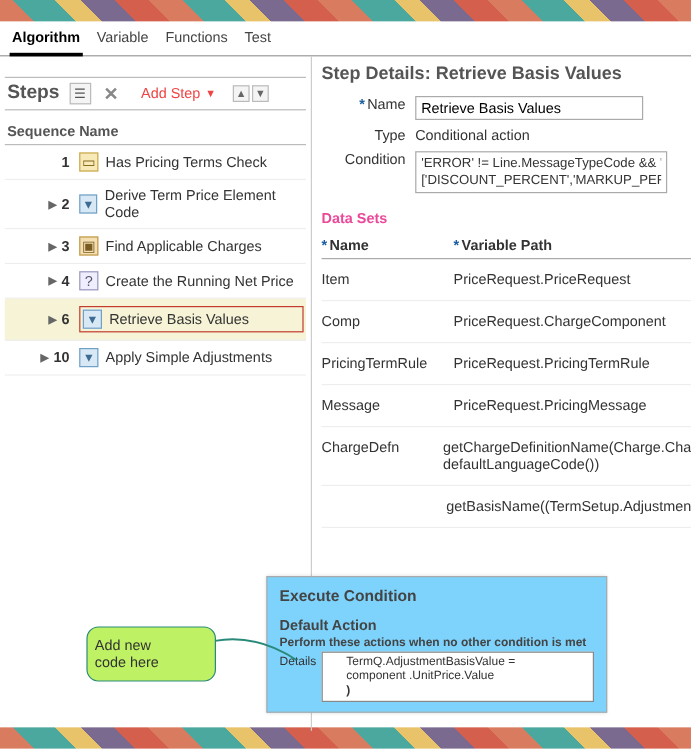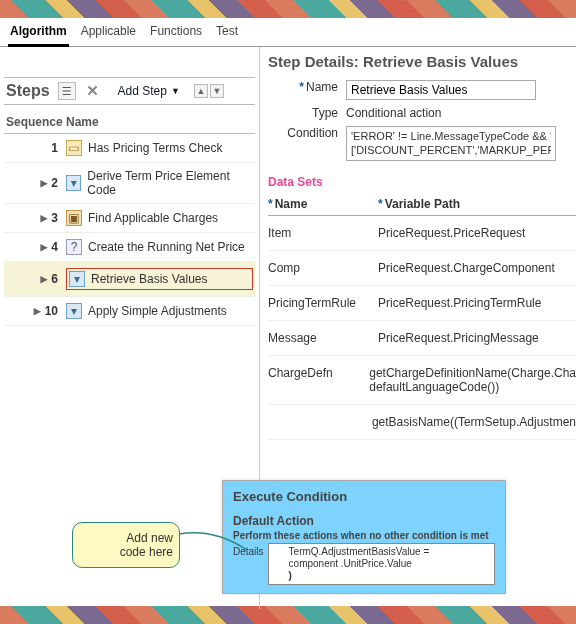--- a/index.html
+++ b/index.html
@@ -7,25 +7,25 @@
   .pattern-strip{position:absolute;left:0;width:576px;height:18px;background:repeating-linear-gradient(45deg,#d97b5e 0 20px,#4aa89e 20px 45px,#e8c36a 45px 60px,#7a6a8f 60px 80px,#d45f4c 80px 100px)}
   .strip-top{top:0}
   .strip-bot{bottom:0}
   .app{position:absolute;top:18px;left:0;width:576px;height:588px;background:#fff}
   .tabs{display:flex;gap:10px;padding:4px 8px 0 8px;border-bottom:1px solid #999;font-size:12px}
   .tab{padding:2px 2px 6px 2px;color:#444;cursor:pointer}
   .tab.active{color:#000;font-weight:bold;border-bottom:3px solid #000;margin-bottom:-1px}
   .main{display:flex;height:calc(100% - 26px)}
   .left{width:260px;border-right:1px solid #ccc;padding:6px 4px}
   .right{flex:1;padding:4px 0 0 8px;position:relative;overflow:hidden}
-  .steps-head{display:flex;align-items:center;gap:8px;border-top:1px solid #bbb;border-bottom:1px solid #bbb;padding:4px 2px;margin-top:24px}
+  .steps-head{display:flex;align-items:center;gap:8px;border-top:1px solid #bbb;border-bottom:1px solid #bbb;padding:4px 2px;margin-top:11px}
   .steps-title{font-size:16px;font-weight:bold;color:#555}
   .tb-icon{width:18px;height:18px;display:inline-flex;align-items:center;justify-content:center;border:1px solid #bbb;background:#f4f4f4;font-size:11px;color:#555}
   .tb-x{width:18px;height:18px;display:inline-flex;align-items:center;justify-content:center;color:#888;font-size:15px;font-weight:bold}
-  .addstep{display:flex;align-items:center;gap:4px;font-size:12px;color:#0f172a;margin-left:8px}
+  .addstep{display:flex;align-items:center;gap:4px;font-size:12px;color:#ef4444;margin-left:8px}
   .caret{font-size:9px}
   .updown{display:flex;gap:2px;margin-left:6px}
   .ud{width:14px;height:14px;display:inline-flex;align-items:center;justify-content:center;border:1px solid #bbb;background:#f4f4f4;font-size:9px;color:#666}
   .cols{display:flex;border-bottom:1px solid #bbb;margin-top:6px;font-weight:bold;color:#555;font-size:12px}
   .col-seq{width:60px;padding:4px 2px}
   .col-name{flex:1;padding:4px 2px}
   .step-row{display:flex;align-items:center;padding:6px 2px;border-bottom:1px solid #eee}
   .step-row .seq{width:60px;display:flex;align-items:center;gap:4px;justify-content:flex-end;padding-right:8px;font-weight:bold;color:#333}
   .tri{font-size:9px;color:#666}
   .step-row .nm{flex:1;display:flex;align-items:center;gap:6px;font-size:12px;color:#333}
@@ -52,35 +52,35 @@
   .ds-row .c1{width:110px;color:#333}
   .ds-row .c2{flex:1;color:#333}
   .exec-panel{position:absolute;left:222px;bottom:30px;width:284px;background:#7dd3fc;border:1px solid #aaa;box-shadow:0 0 3px rgba(0,0,0,.15);padding:8px 10px}
   .exec-h{font-weight:bold;font-size:13px;margin-bottom:10px;color:#444}
   .def-h{font-weight:bold;font-size:12px;margin:6px 0 2px 0;color:#444}
   .def-sub{font-size:10px;color:#444;font-weight:bold;margin-bottom:2px}
   .act-row{display:flex;align-items:flex-start;gap:4px}
   .act-lbl{font-size:10px;color:#333;padding-top:3px}
   .act-box{flex:1;border:1px solid #888;padding:2px 20px;font-size:10px;line-height:1.2;background:#fff}
   .act-box div:nth-child(2){font-weight:bold}
-  .callout{position:absolute;left:72px;bottom:56px;width:108px;border:1.5px solid #2a8a7a;border-radius:10px;background:#fef9c3;padding:8px 6px;text-align:right;font-size:12px;color:#333;z-index:5}
+  .callout{position:absolute;left:72px;bottom:56px;width:108px;border:1.5px solid #2a8a7a;border-radius:10px;background:#bef264;padding:8px 6px;text-align:left;font-size:12px;color:#333;z-index:5}
   .callout-line{position:absolute;left:179px;bottom:72px;width:70px;height:22px;z-index:4;pointer-events:none}
   .callout-line svg{width:100%;height:100%}
 </style>
 </head>
 <body>
 
 <div class="pattern-strip strip-top"></div>
 <div class="pattern-strip strip-bot"></div>
 
 <div class="app">
 
   <div class="tabs">
     <div class="tab active">Algorithm</div>
-    <div class="tab">Applicable</div>
+    <div class="tab">Variable</div>
     <div class="tab">Functions</div>
     <div class="tab">Test</div>
   </div>
 
   <div class="main">
 
     <div class="left">
       <div class="steps-head">
         <span class="steps-title">Steps</span>
         <span class="tb-icon">☰</span>

